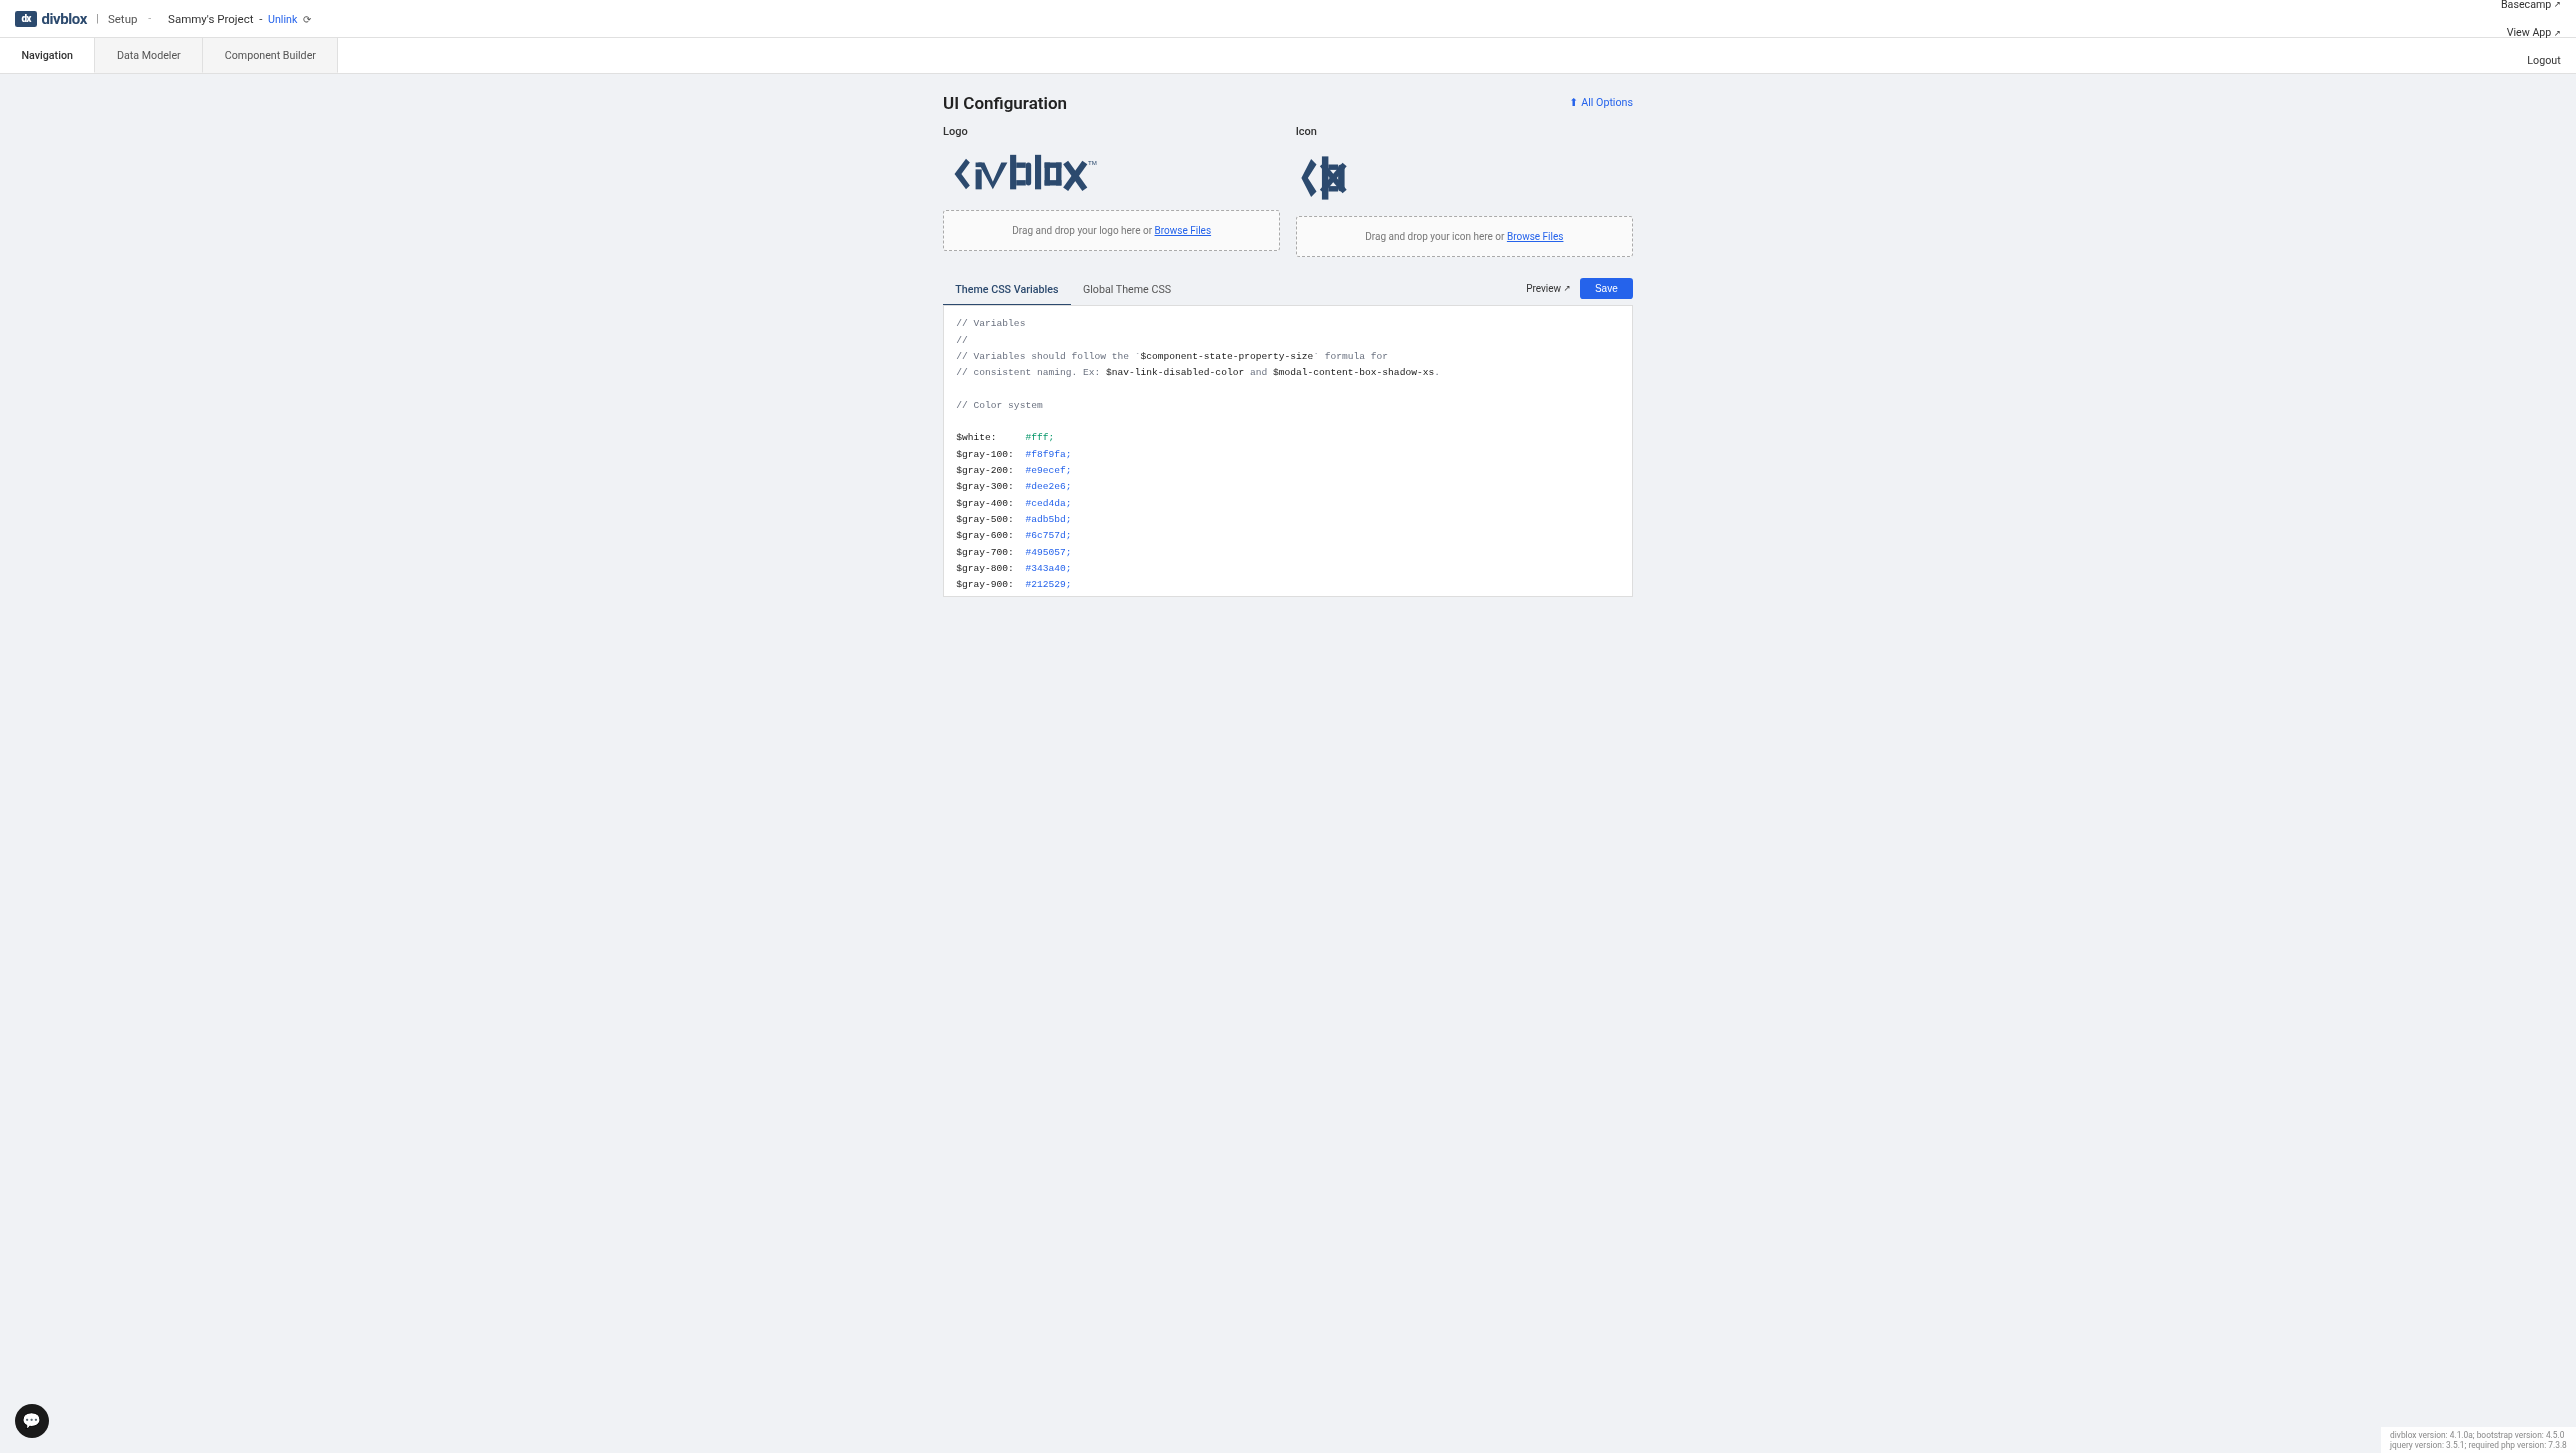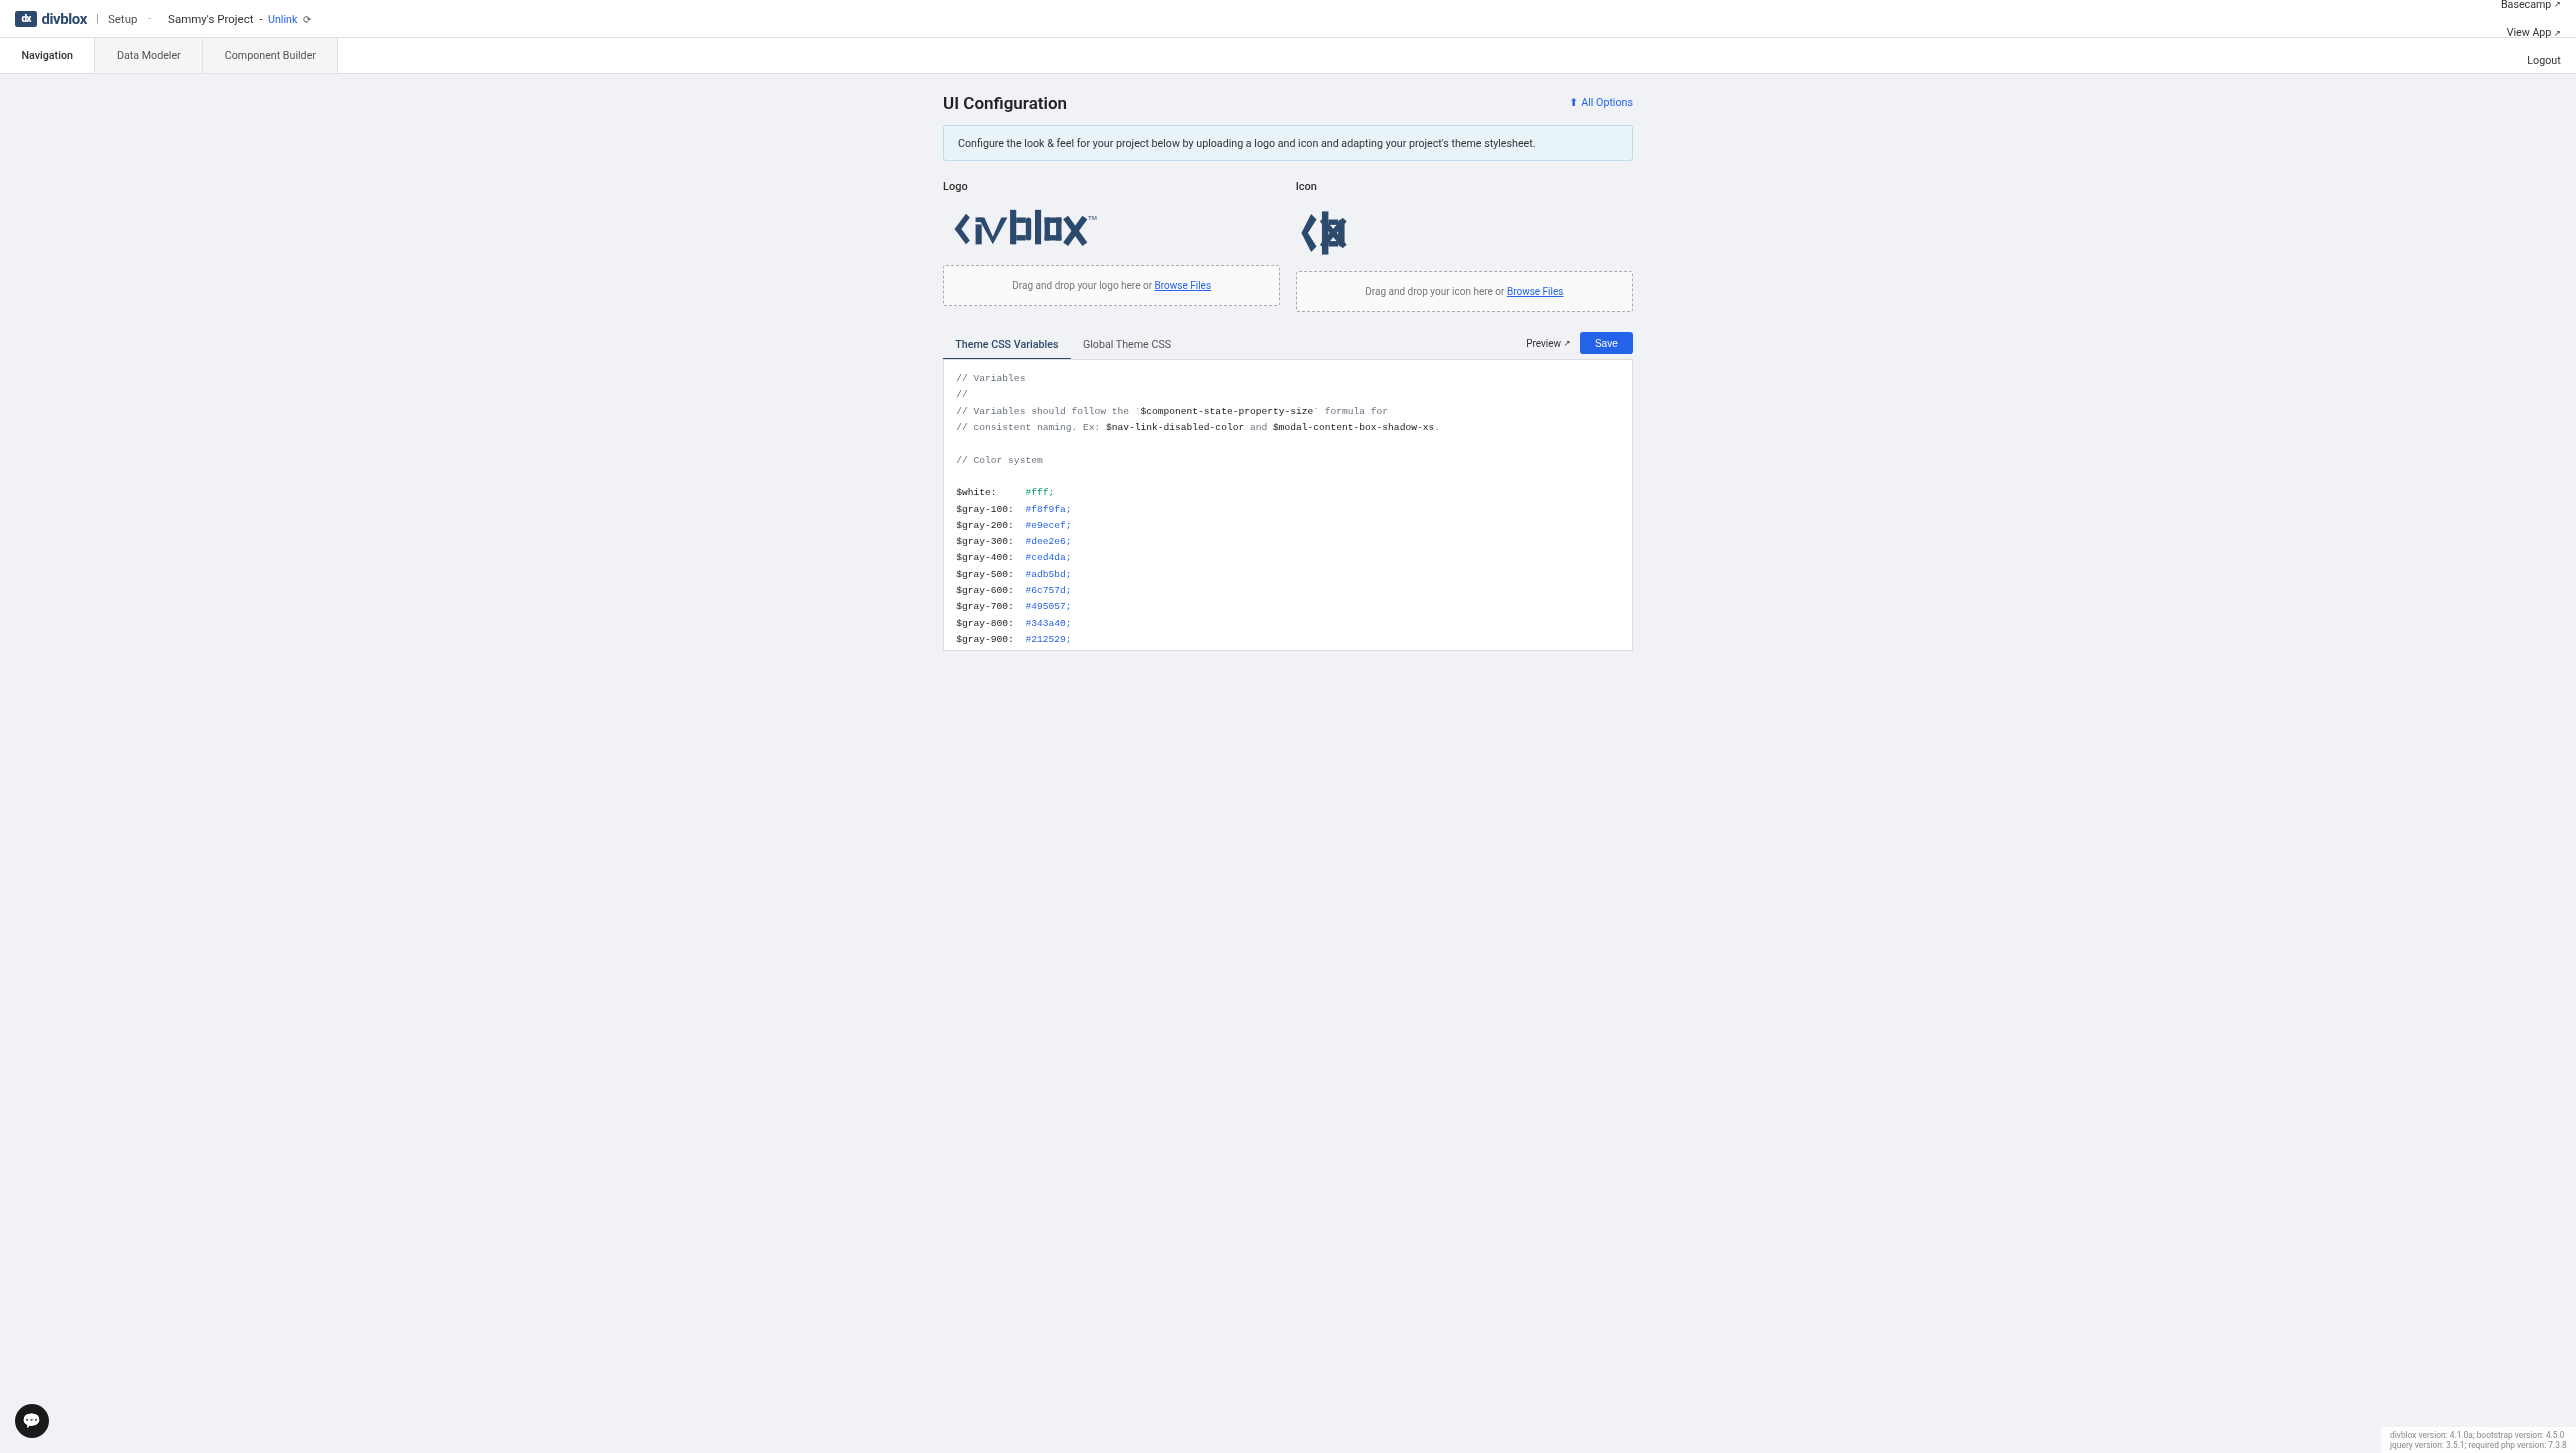--- a/index.html
+++ b/index.html
@@ -337,23 +337,20 @@
 <div class="main-content">
 
   <div class="page-title-row">
     <h1 class="page-title">UI Configuration</h1>
     <a href="#" class="all-options-btn">
       <span style="color:#2563eb;">⬆</span>
       <span>All Options</span>
     </a>
   </div>
 
-  <div class="info-banner">
-    <span>Configure the look &amp; feel for your project below by uploading a logo and icon and adapting your project's theme stylesheet.</span>
-  </div>
 
   <div class="assets-row">
 
     <div class="asset-col">
       <div class="asset-label">Logo</div>
       <div class="logo-svg-container">
         
         <svg width="184" height="54" viewBox="0 0 480 120" style="font-size:14px">
 
           <polygon points="30,60 60,20 70,30 48,60 70,90 60,100" fill="#2c4a6e"></polygon>

